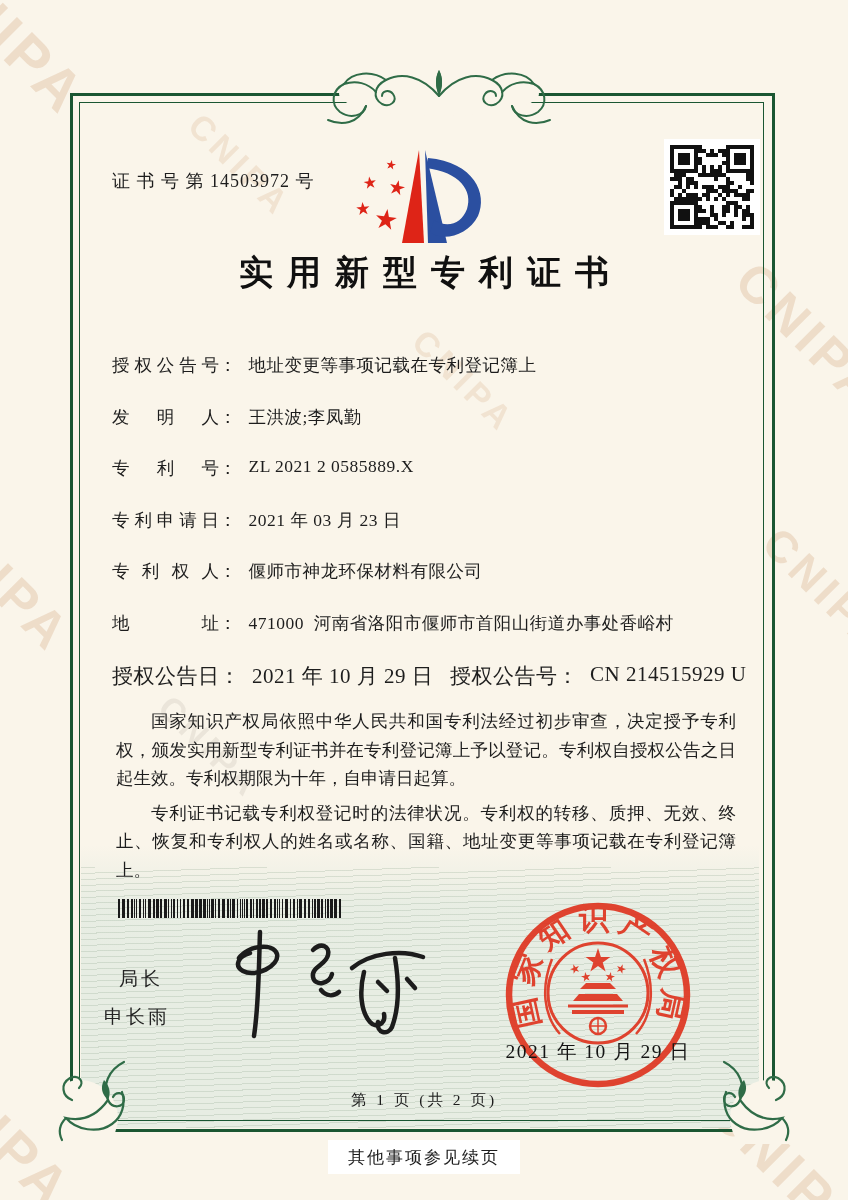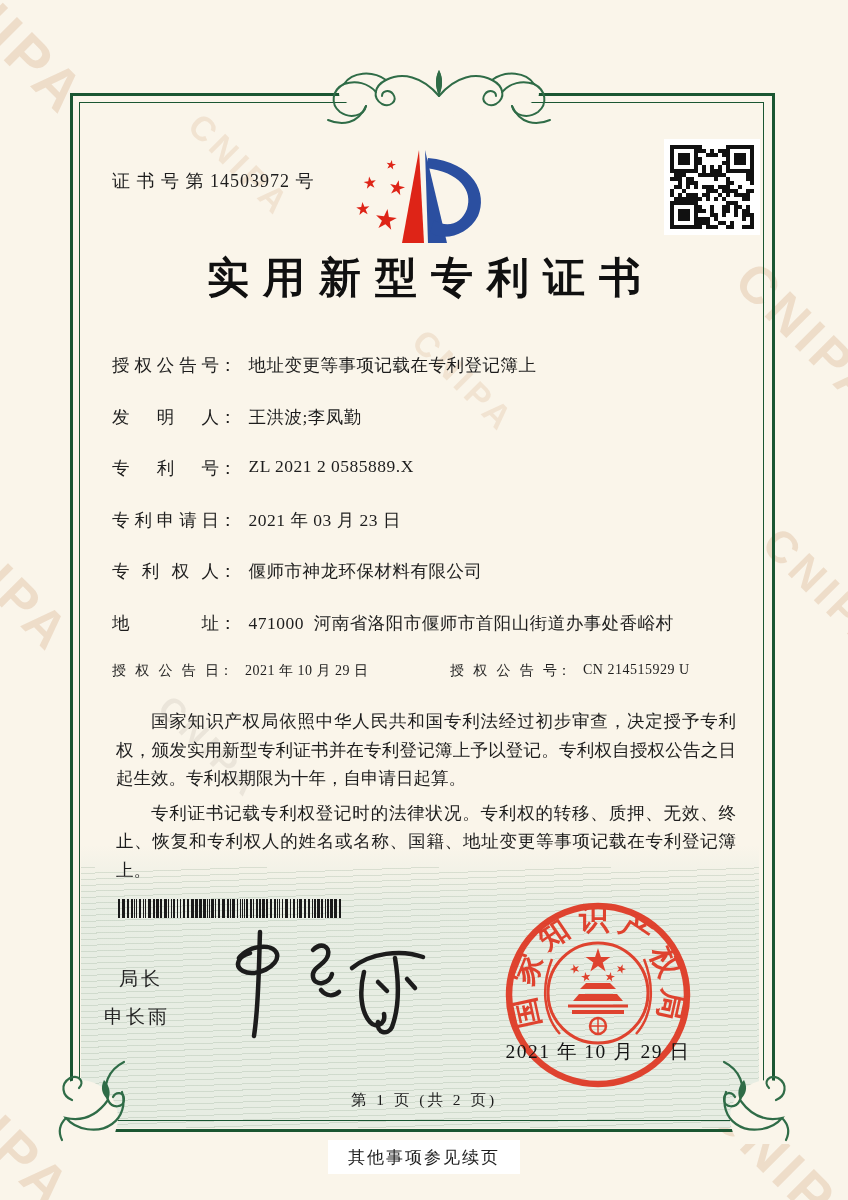--- a/index.html
+++ b/index.html
@@ -38,28 +38,28 @@
       rgba(138,163,138,0.25) 0px, rgba(138,163,138,0.25) 1px,
       transparent 1px, transparent 6px);
   }
   
   .frame-outer{left:70px;top:93px;width:699px;height:1033px;border:3.5px solid #1a5632;z-index:3;}
   .frame-inner{left:79px;top:102px;width:683px;height:1017px;border:1.5px solid #1a5632;z-index:3;}
   .orn{z-index:3;}
   
   .z4{z-index:4;}
   .cert-no{left:112px;top:149px;font-size:18px;letter-spacing:1px;margin-top:20px;}
-  .title{left:0;right:0;top:250px;text-align:center;font-size:42px;font-weight:bold;
+  .title{left:0;right:0;top:250px;text-align:center;font-size:34px;font-weight:bold;
          letter-spacing:14px;text-indent:14px;color:#101010;}
   .fields{left:112px;top:353px;width:620px;}
   .frow{height:51.5px;font-size:17.5px;display:flex;align-items:flex-start;}
   .flabel{display:inline-block;width:107px;text-align:justify;text-align-last:justify;}
   .fcolon{display:inline-block;}
   .fvalue{margin-left:12px;letter-spacing:0.5px;white-space:pre-wrap;}
-  .grant-row{left:112px;top:662px;width:650px;font-size:14px;display:flex;}
+  .grant-row{left:112px;top:662px;width:650px;font-size:21px;display:flex;}
   .gpair1{display:flex;width:338px;}
   .gpair2{display:flex;}
   .paras{left:110px;top:701px;width:632px;font-size:17.5px;line-height:28.5px;text-align:justify;}
   .paras p{margin:6px;text-indent:2em;}
   .barcode{left:118px;top:899px;width:224px;height:19px;}
   .signer{font-family:"Liberation Sans","DejaVu Sans",sans-serif;font-size:19px;letter-spacing:3px;color:#222;}
   .signer-title{left:119px;top:966px;}
   .signer-name{left:104px;top:1004px;}
   .signature{left:225px;top:926px;z-index:4;}
   .seal{left:500px;top:897px;z-index:4;}

